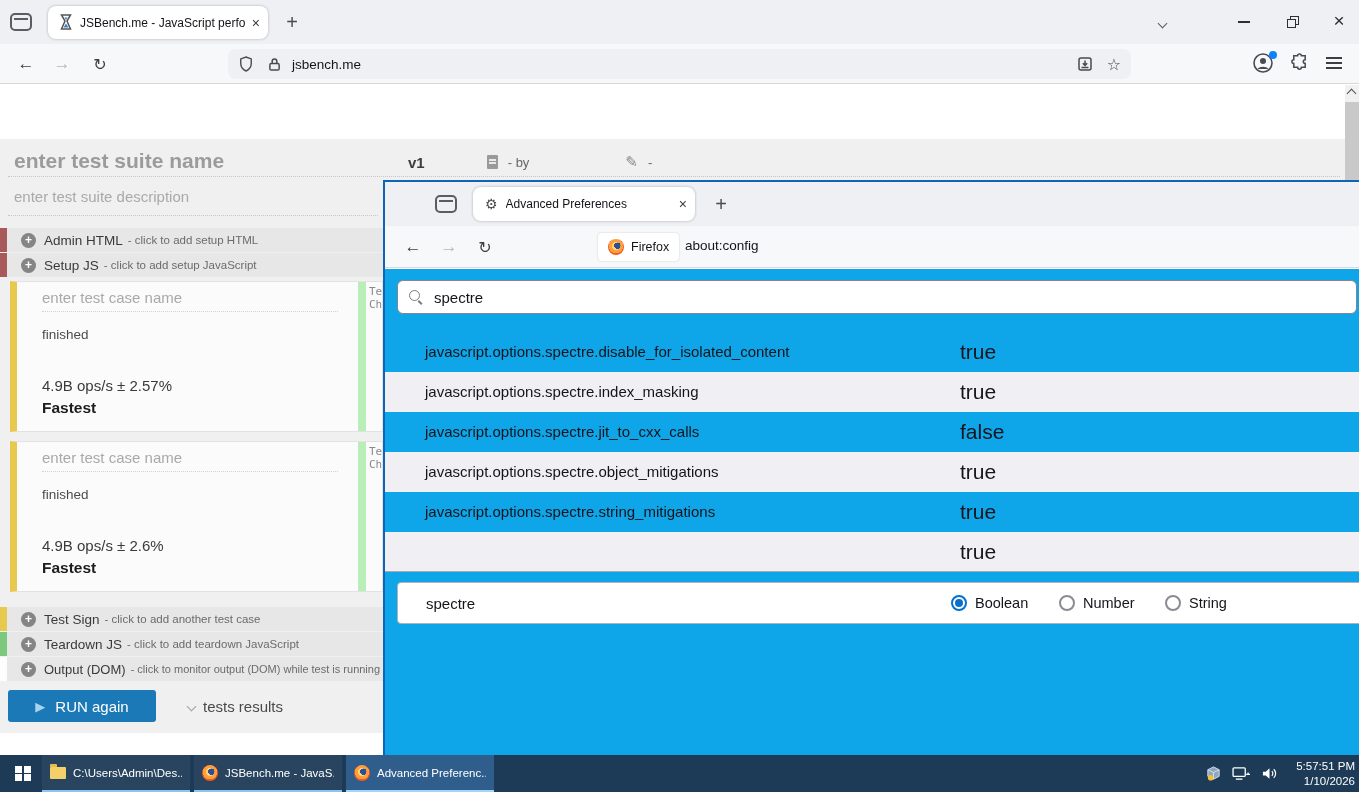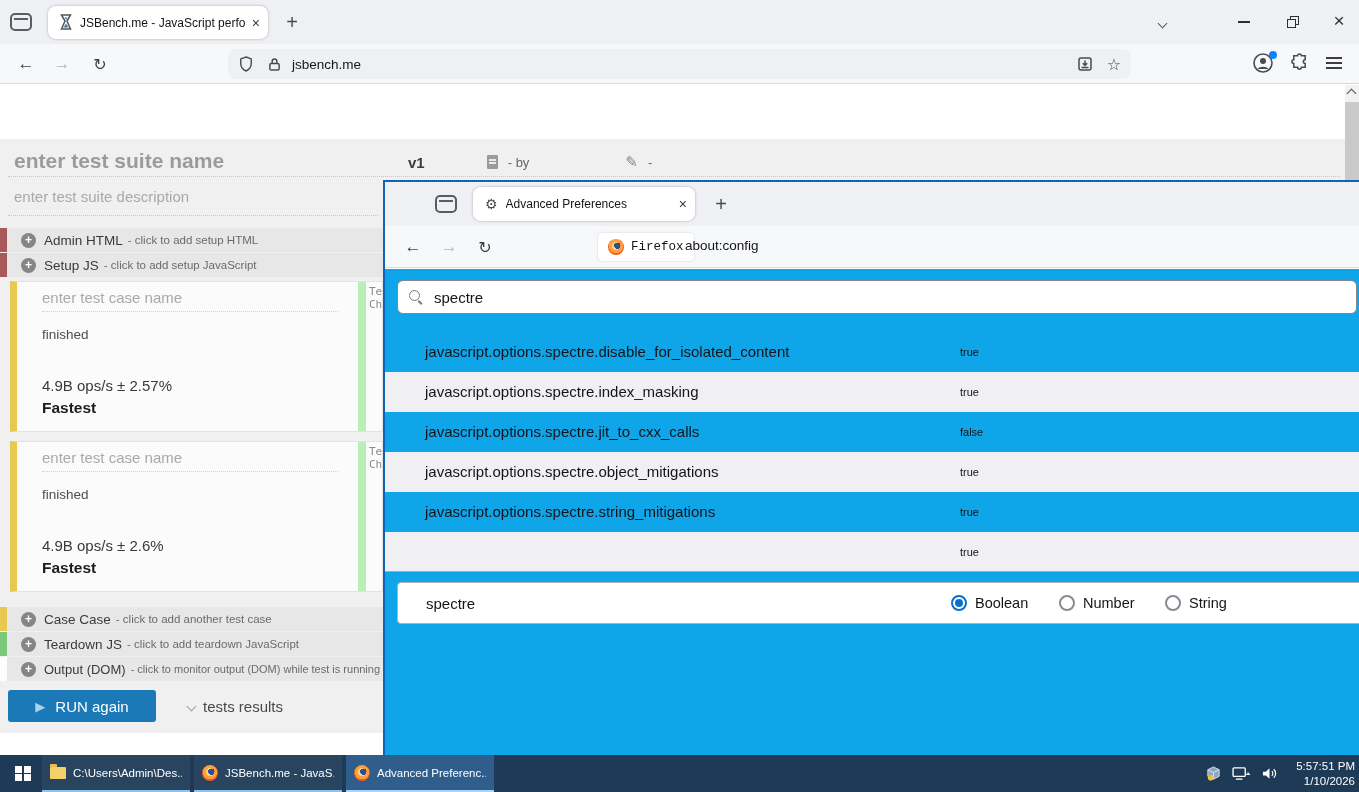--- a/index.html
+++ b/index.html
@@ -106,41 +106,41 @@
   .i-tabbar { position:absolute; left:0; top:0; width:100%; height:44px; background:#eff0f3; }
   .i-tabbar .ffview { left:50px; top:13px; }
   .i-tab { position:absolute; left:88px; top:5px; width:222px; height:34px; background:#fff; border-radius:8px;
            box-shadow:0 0 3px rgba(0,0,0,.28); display:flex; align-items:center; padding:0 8px 0 12px; }
   .i-tab .gear { font-size:14px; color:#4a4a4a; font-family:"DejaVu Sans",sans-serif; }
   .i-tab .title { font-size:12px; color:#15141a; white-space:nowrap; overflow:hidden; flex:1; margin-left:8px; }
   .i-newtab { position:absolute; left:322px; top:8px; font-size:20px; color:#4a4a52; width:28px; height:28px; display:flex; align-items:center; justify-content:center; }
   .i-navbar { position:absolute; left:0; top:44px; width:100%; height:42px; background:#f7f8fa; border-bottom:1px solid #d9d9de; }
   .i-navbar .navbtn { height:42px; }
   .i-chip { position:absolute; left:213px; top:7px; height:28px; background:#fff; border-radius:4px; box-shadow:0 0 2px rgba(0,0,0,.2);
-            display:flex; align-items:center; padding:0 10px; gap:7px;font-family:Liberation Mono, monospace; }
+            display:flex; align-items:center; padding:0 10px; gap:7px; }
   .i-chip .txt { font-size:12.5px; color:#15141a; }
   .ff-logo { width:16px; height:16px; border-radius:50%;
              background: radial-gradient(circle at 58% 42%, #2b4f9e 0 24%, transparent 25%),
                          radial-gradient(circle at 50% 45%, #ffd567 0 34%, #ff9f3c 35% 60%, #f15a24 61% 82%, #cf3a6e 83% 100%); }
   .i-url { position:absolute; left:300px; top:12px; font-size:13.5px; color:#15141a; }
 
   .i-content { position:absolute; left:0; top:87px; width:974px; height:486px; background:#0ea5e9; }
   .cfg-search { position:absolute; left:12px; top:11px; width:960px; height:34px; border:1px solid #85858f; border-radius:6px;
                 background:#fff; display:flex; align-items:center; padding:0 10px; }
   .mag { position:relative; width:16px; height:16px; }
   .mag::before { content:""; position:absolute; left:1px; top:1px; width:9px; height:9px; border:1.6px solid #7a7a84; border-radius:50%; }
   .mag::after { content:""; position:absolute; left:11px; top:11px; width:5px; height:1.6px; background:#7a7a84; transform:rotate(45deg); transform-origin:0 0; }
   .cfg-search .val { font-size:15px; color:#15141a; margin-left:10px; }
 
   .pref-table { position:absolute; left:0; top:63px; width:974px; }
   .pref-row { position:relative; height:40px; line-height:40px; }
   .pref-row.alt { background:#f0f0f4; }
   .pref-row:last-child { border-bottom:1px solid #a9a9af; }
   .pref-name { position:absolute; left:40px; font-size:15px; color:#15141a; }
-  .pref-value { position:absolute; left:575px; font-size:11px; color:#15141a; }
+  .pref-value { position:absolute; left:575px; font-size:21px; color:#15141a; }
 
   .add-row { position:absolute; left:12px; top:313px; width:990px; height:42px; border:1px solid #b1b1b6; border-radius:4px; background:#fff; }
   .add-name { position:absolute; left:28px; top:12px; font-size:15px; color:#15141a; }
   .radio-group { position:absolute; top:12px; display:flex; align-items:center; gap:8px; }
   .radio { width:16px; height:16px; border-radius:50%; border:2px solid #8a8a94; background:#fff; position:relative; }
   .radio.selected { border-color:#0670cc; }
   .radio.selected::after { content:""; position:absolute; left:2px; top:2px; width:8px; height:8px; border-radius:50%; background:#0670cc; }
   .radio-lbl { font-size:14.5px; color:#15141a; }
 
   
@@ -306,21 +306,21 @@
       <div class="case-badge">Fastest</div>
       <div class="case-strip"></div>
       <div class="case-code">
         <div>Tes</div>
         <div>Che</div>
       </div>
     </div>
 
     <div class="bar-row bl-yellow" style="top:468px">
       <span class="plus">+</span>
-      <span class="lbl">Case Case</span>
+      <span class="lbl">Test Sign</span>
       <span class="hint">- click to add another test case</span>
     </div>
     <div class="bar-row bl-green" style="top:493px">
       <span class="plus">+</span>
       <span class="lbl">Teardown JS</span>
       <span class="hint">- click to add teardown JavaScript</span>
     </div>
     <div class="bar-row bl-white" style="top:518px">
       <span class="plus">+</span>
       <span class="lbl" style="font-size:13px">Output (DOM)</span>

